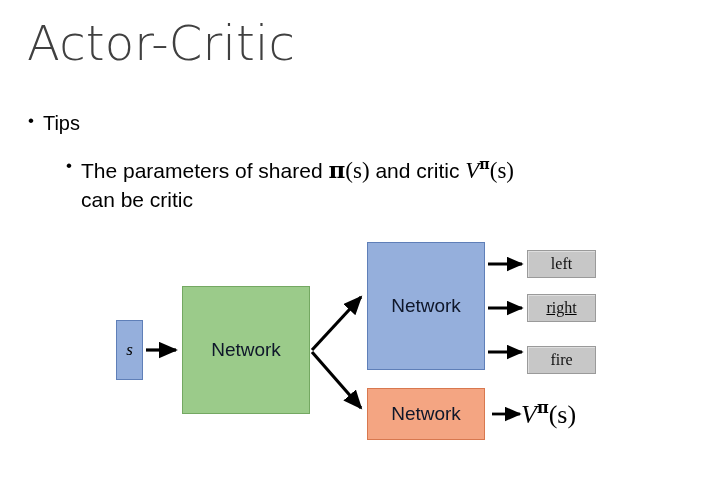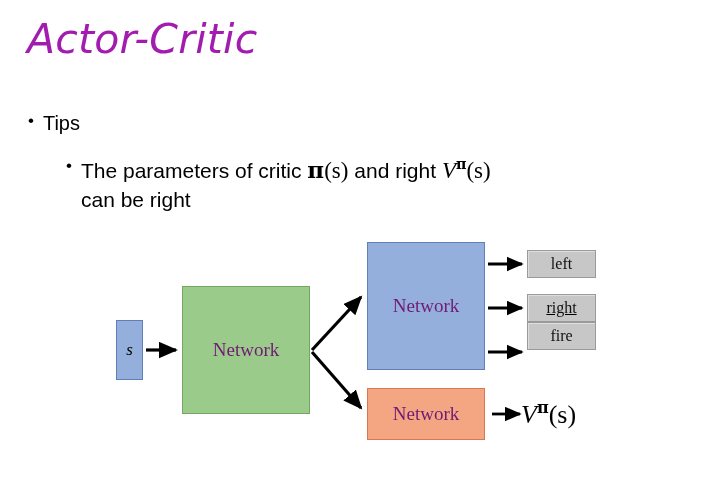--- a/index.html
+++ b/index.html
@@ -14,28 +14,27 @@
     overflow: hidden;
     font-family: "Liberation Sans", sans-serif;
     color: #000000;
   }
 
   
   #slide-title {
     position: absolute;
     left: 27px;
     top: 17px;
-    font-size: 41px;
+    font-size: 48px;
     font-weight: 300;
     letter-spacing: 0.2px;
-    color: #a21caf;
+    color: #404040;
     font-family: "DejaVu Sans", sans-serif;
     line-height: 1.1;
     white-space: nowrap;
-    font-style: italic;
   }
 
   
   #bullet-level1 {
     position: absolute;
     left: 28px;
     top: 110px;
     font-size: 20px;
     color: #000;
     display: flex;
@@ -91,23 +90,23 @@
     height: 502px;
   }
   .box {
     position: absolute;
     box-sizing: border-box;
     display: flex;
     align-items: center;
     justify-content: center;
   }
   .net-label {
-    font-family: Liberation Serif, serif;
+    font-family: Liberation Sans, sans-serif;
     font-size: 19px;
-    color: #701a75;
+    color: #0f172a;
     font-weight: 400;
   }
 
   #box-state {
     left: 116px;
     top: 320px;
     width: 27px;
     height: 60px;
     background: #95afdc;
     border: 1px solid #5f7fb8;
@@ -153,21 +152,21 @@
     border: 1px solid #9a9a9a;
     box-shadow: inset 1px 1px 0 #dedede;
   }
   .action-label {
     font-family: "Liberation Serif", serif;
     font-size: 16px;
     color: #111;
   }
   #box-action-left  { top: 250px; }
   #box-action-right { top: 294px; text-decoration: underline; }
-  #box-action-fire  { top: 322px; }
+  #box-action-fire  { top: 346px; }
 
   #value-output {
     position: absolute;
     left: 521px;
     top: 398px;
     font-size: 26px;
   }
 
   svg#arrows {
     position: absolute;
@@ -184,22 +183,22 @@
 <div id="slide-title">Actor-Critic</div>
 
 <div id="bullet-level1">
   <span class="bullet-dot">•</span>
   <span class="bullet-text">Tips</span>
 </div>
 
 <div id="bullet-level2">
   <span class="bullet-dot">•</span>
   <span class="bullet-text">
-    <span>The parameters of critic </span><span class="math"><span class="pi">π</span><span class="paren">(s)</span></span><span> and right </span><span class="math"><span>V</span><sup class="pi">π</sup><span class="paren">(s)</span></span><br>
-    <span>can be right</span>
+    <span>The parameters of shared </span><span class="math"><span class="pi">π</span><span class="paren">(s)</span></span><span> and critic </span><span class="math"><span>V</span><sup class="pi">π</sup><span class="paren">(s)</span></span><br>
+    <span>can be critic</span>
   </span>
 </div>
 
 <div id="diagram">
 
   <svg id="arrows" viewBox="0 0 722 502" xmlns="http://www.w3.org/2000/svg">
     <defs>
       <marker id="ah" markerWidth="7" markerHeight="7" refX="5.4" refY="2.6" orient="auto" markerUnits="strokeWidth">
         <path d="M0,0 L6,2.6 L0,5.2 z" fill="#000000"></path>
       </marker>

